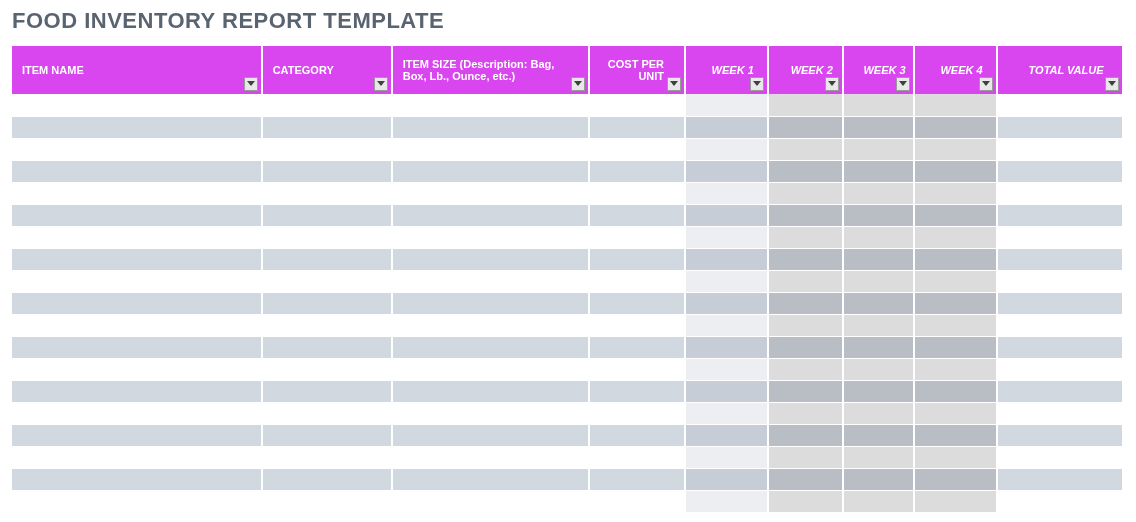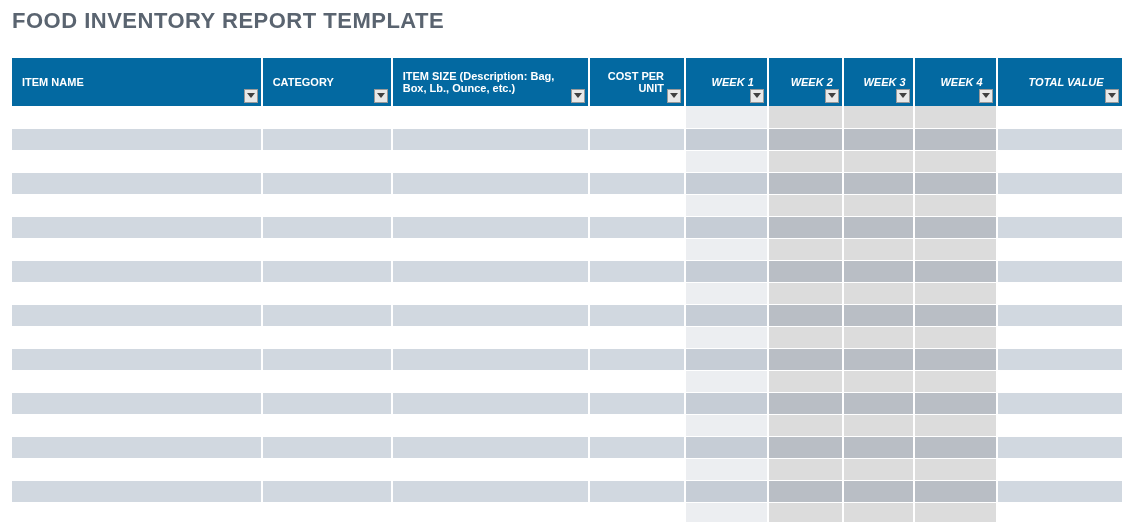--- a/index.html
+++ b/index.html
@@ -7,29 +7,29 @@
     font-family: Arial, Helvetica, sans-serif;
     background: #ffffff;
     padding: 8px 12px;
     width: 1136px;
   }
   .title {
     font-size: 22px;
     font-weight: bold;
     color: #5a6470;
     letter-spacing: 0.5px;
-    margin-bottom: 24px;
+    margin-bottom: 12px;
   }
   table {
     border-collapse: collapse;
     width: 1110px;
     table-layout: fixed;
   }
   thead th {
-    background: #0369a1;
+    background: #d946ef;
     color: #ffffff;
     font-size: 11px;
     font-weight: bold;
     text-align: left;
     padding: 8px 8px 8px 10px;
     border-right: 2px solid #ffffff;
     position: relative;
     height: 48px;
     vertical-align: middle;
   }

